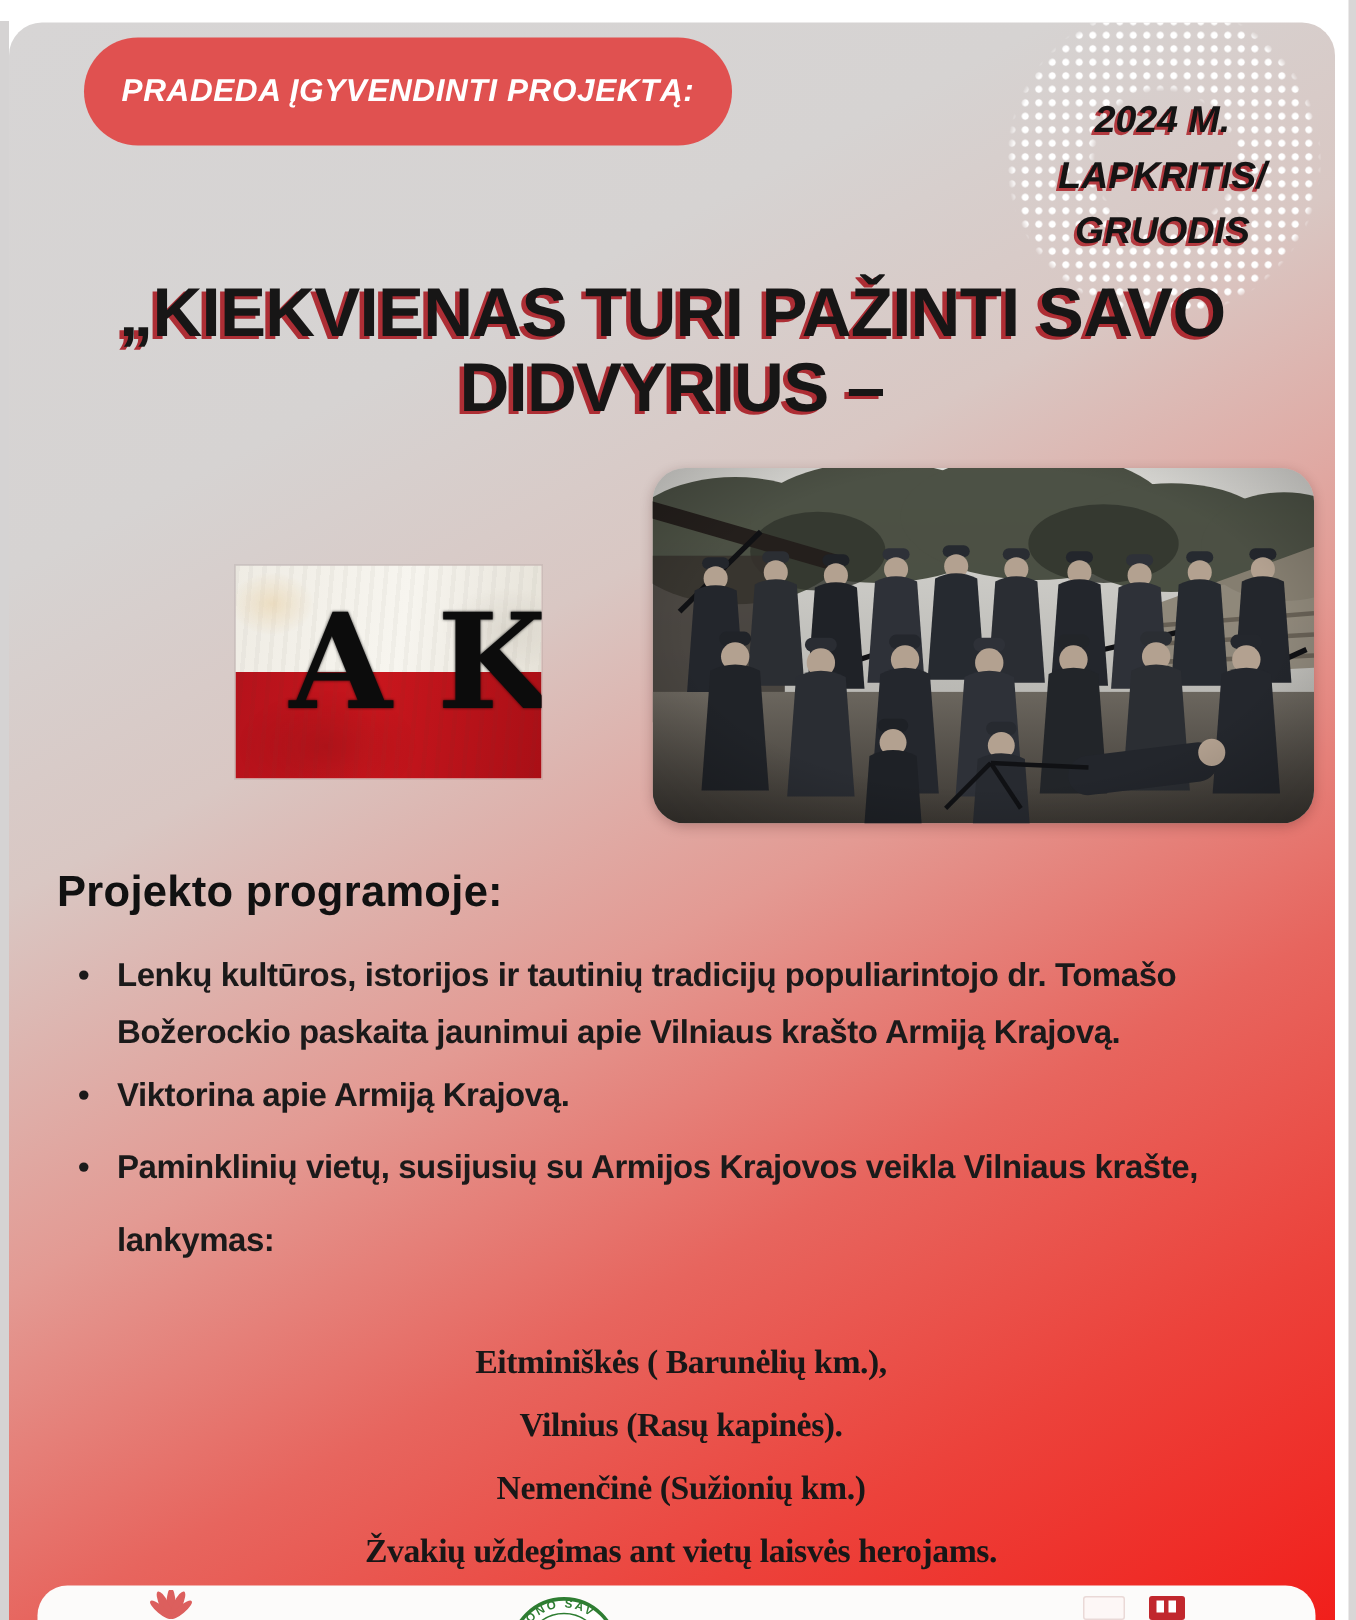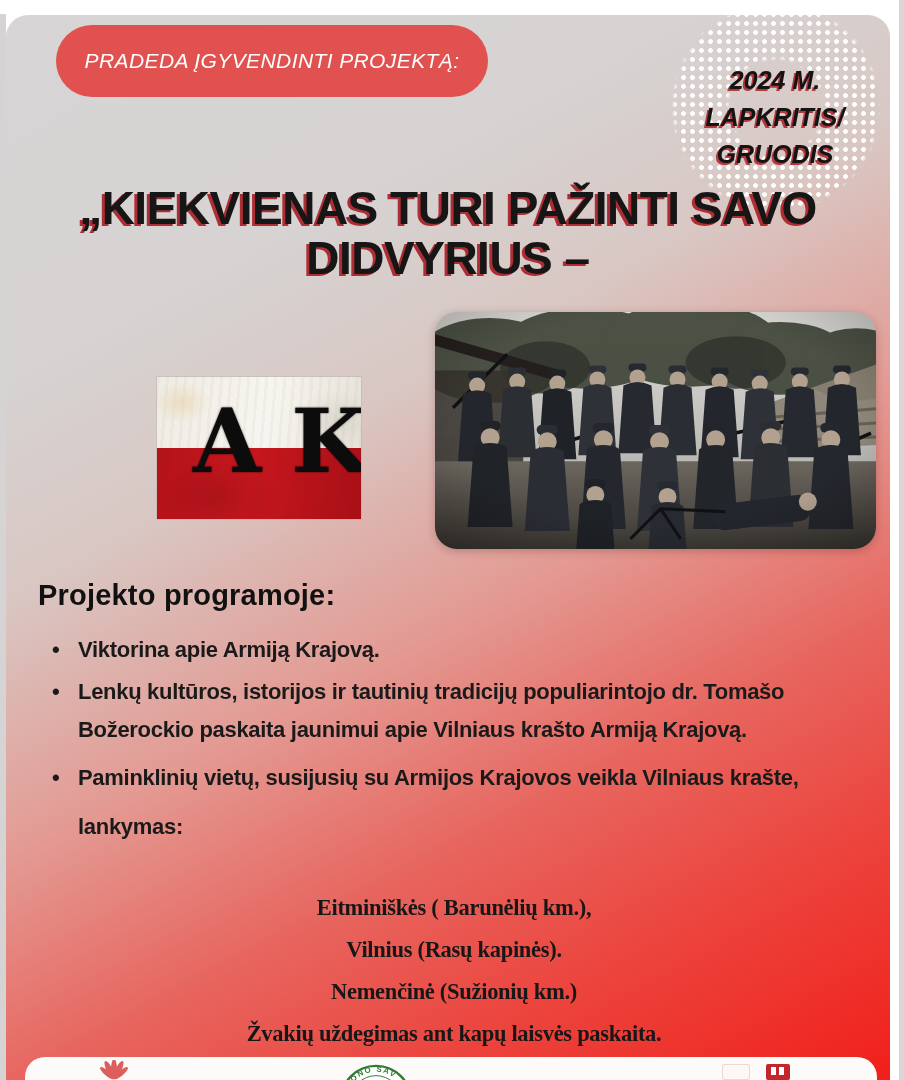--- a/index.html
+++ b/index.html
@@ -21,21 +21,21 @@
   
   .dot-ring { position:absolute; left:664px; top:-14px; width:212px; height:212px;
     background-image:radial-gradient(circle, #ffffff 2.1px, rgba(255,255,255,0) 2.6px);
     background-size:9px 9px;
     -webkit-mask-image:radial-gradient(circle at 50% 50%, transparent 46px, #000 51px, #000 100px, transparent 105px);
             mask-image:radial-gradient(circle at 50% 50%, transparent 46px, #000 51px, #000 100px, transparent 105px);
   }
 
   .banner { position:absolute; left:50px; top:10px; width:432px; height:72px;
     background:#e05150; border-radius:38px; display:flex; align-items:center; justify-content:center; }
-  .banner span { color:#ffffff; font-weight:normal; font-style:italic; font-size:21px; letter-spacing:.4px; }
+  .banner span { color:#ffffff; font-weight:bold; font-style:italic; font-size:21px; letter-spacing:.4px; }
 
   .date-badge { position:absolute; left:649px; top:47px; width:240px; text-align:center;
     font-weight:bold; font-style:italic; font-size:25px; line-height:37px; color:#151414;
     text-shadow:-2px 2px 0 rgba(172,30,38,.85); }
 
   .title { position:absolute; left:0; top:168px; width:100%; text-align:center;
     font-weight:bold; font-size:46px; line-height:50px; letter-spacing:-.5px; color:#171616;
     text-shadow:-3px 2px 0 rgba(168,28,36,.9); }
 
   
@@ -191,37 +191,37 @@
         </g>
         <rect width="440" height="235" fill="url(#vig)"></rect>
       </svg>
     </div>
 
     <div class="heading">Projekto programoje:</div>
 
     <ul class="bullets">
       <li>
         <span class="dot"></span>
-        <span>Viktorina apie Armiją Krajovą.</span>
+        <span>Lenkų kultūros, istorijos ir tautinių tradicijų populiarintojo dr. Tomašo Božerockio paskaita jaunimui apie Vilniaus krašto Armiją Krajovą.</span>
       </li>
       <li>
         <span class="dot"></span>
-        <span>Lenkų kultūros, istorijos ir tautinių tradicijų populiarintojo dr. Tomašo Božerockio paskaita jaunimui apie Vilniaus krašto Armiją Krajovą.</span>
+        <span>Viktorina apie Armiją Krajovą.</span>
       </li>
       <li>
         <span class="dot"></span>
         <span>Paminklinių vietų, susijusių su Armijos Krajovos veikla Vilniaus krašte, lankymas:</span>
       </li>
     </ul>
 
     <div class="locations">
       <div>Eitminiškės ( Barunėlių km.),</div>
       <div>Vilnius (Rasų kapinės).</div>
       <div>Nemenčinė (Sužionių km.)</div>
-      <div>Žvakių uždegimas ant kapų laisvės paskaita.</div>
+      <div>Žvakių uždegimas ant vietų laisvės herojams.</div>
     </div>
 
     <div class="footer-bar">
       <svg class="logo" style="left:74px; top:3px;" width="30" height="20" viewBox="0 0 30 20">
         <g fill="#dc5f5d">
           <ellipse cx="15" cy="9" rx="3" ry="10"></ellipse>
           <ellipse cx="15" cy="9" rx="3" ry="10" transform="rotate(-26 15 19)"></ellipse>
           <ellipse cx="15" cy="9" rx="3" ry="10" transform="rotate(26 15 19)"></ellipse>
           <ellipse cx="15" cy="10" rx="2.6" ry="9" transform="rotate(-50 15 19)"></ellipse>
           <ellipse cx="15" cy="10" rx="2.6" ry="9" transform="rotate(50 15 19)"></ellipse>

